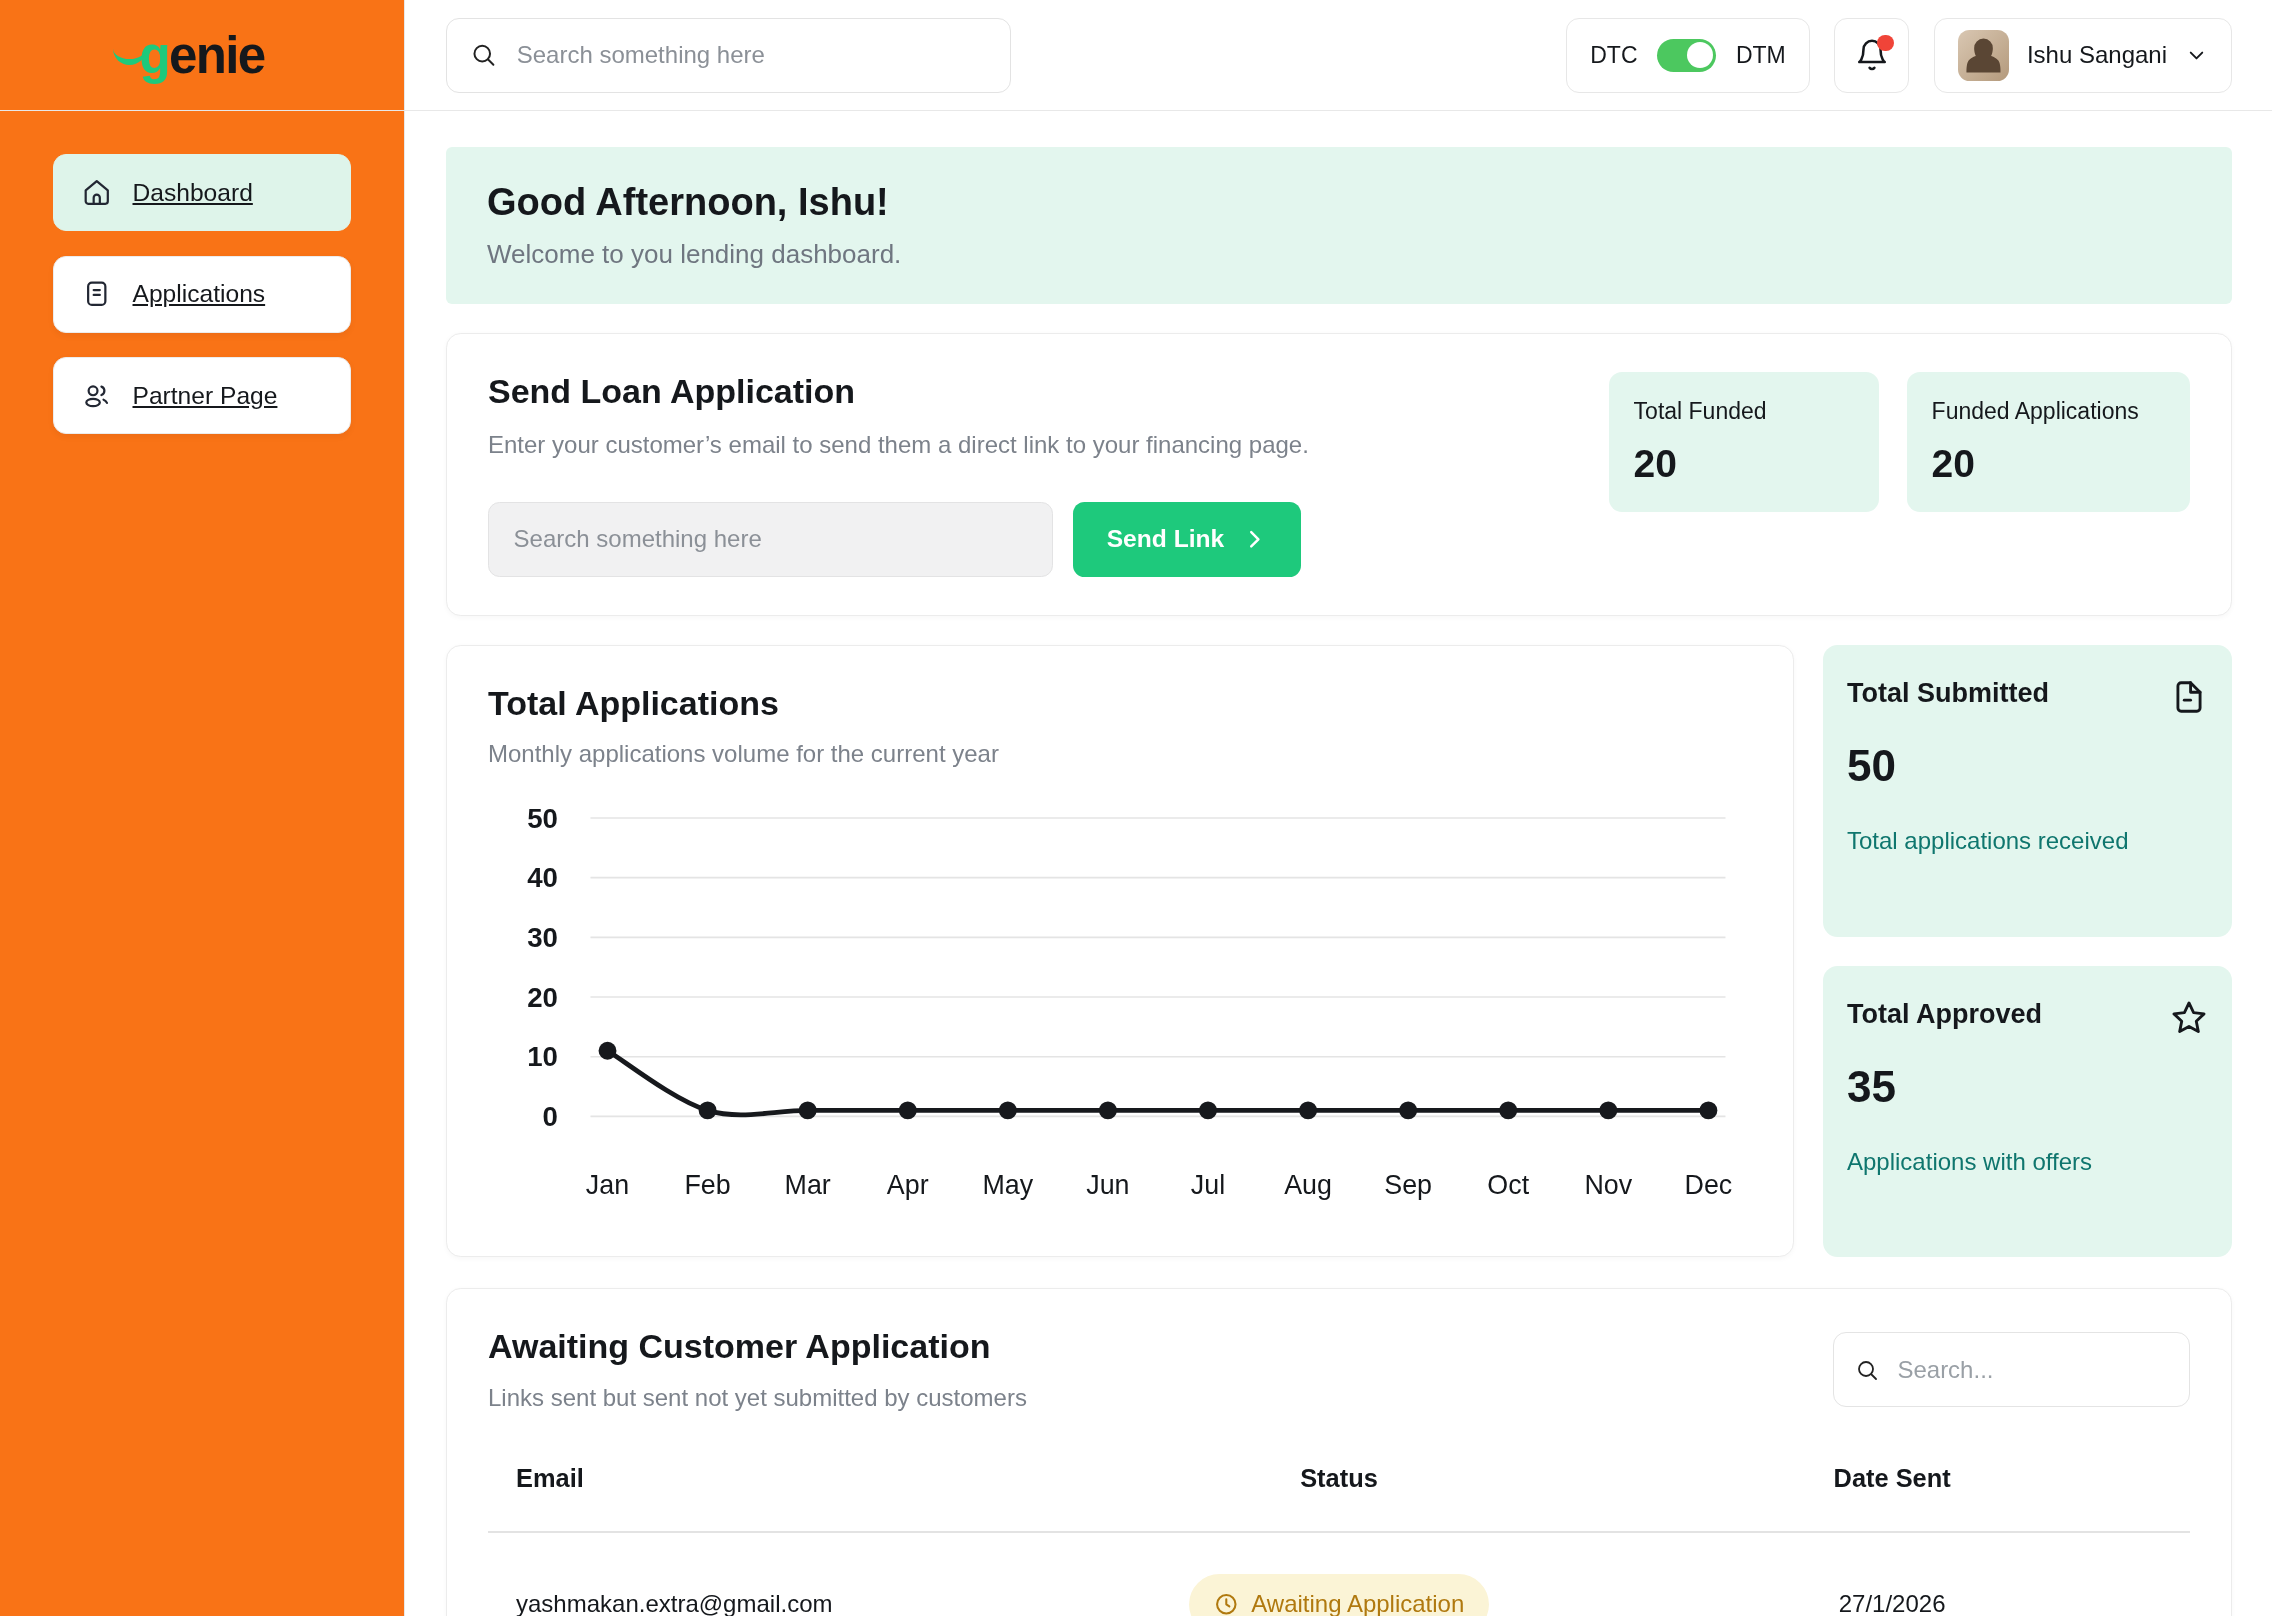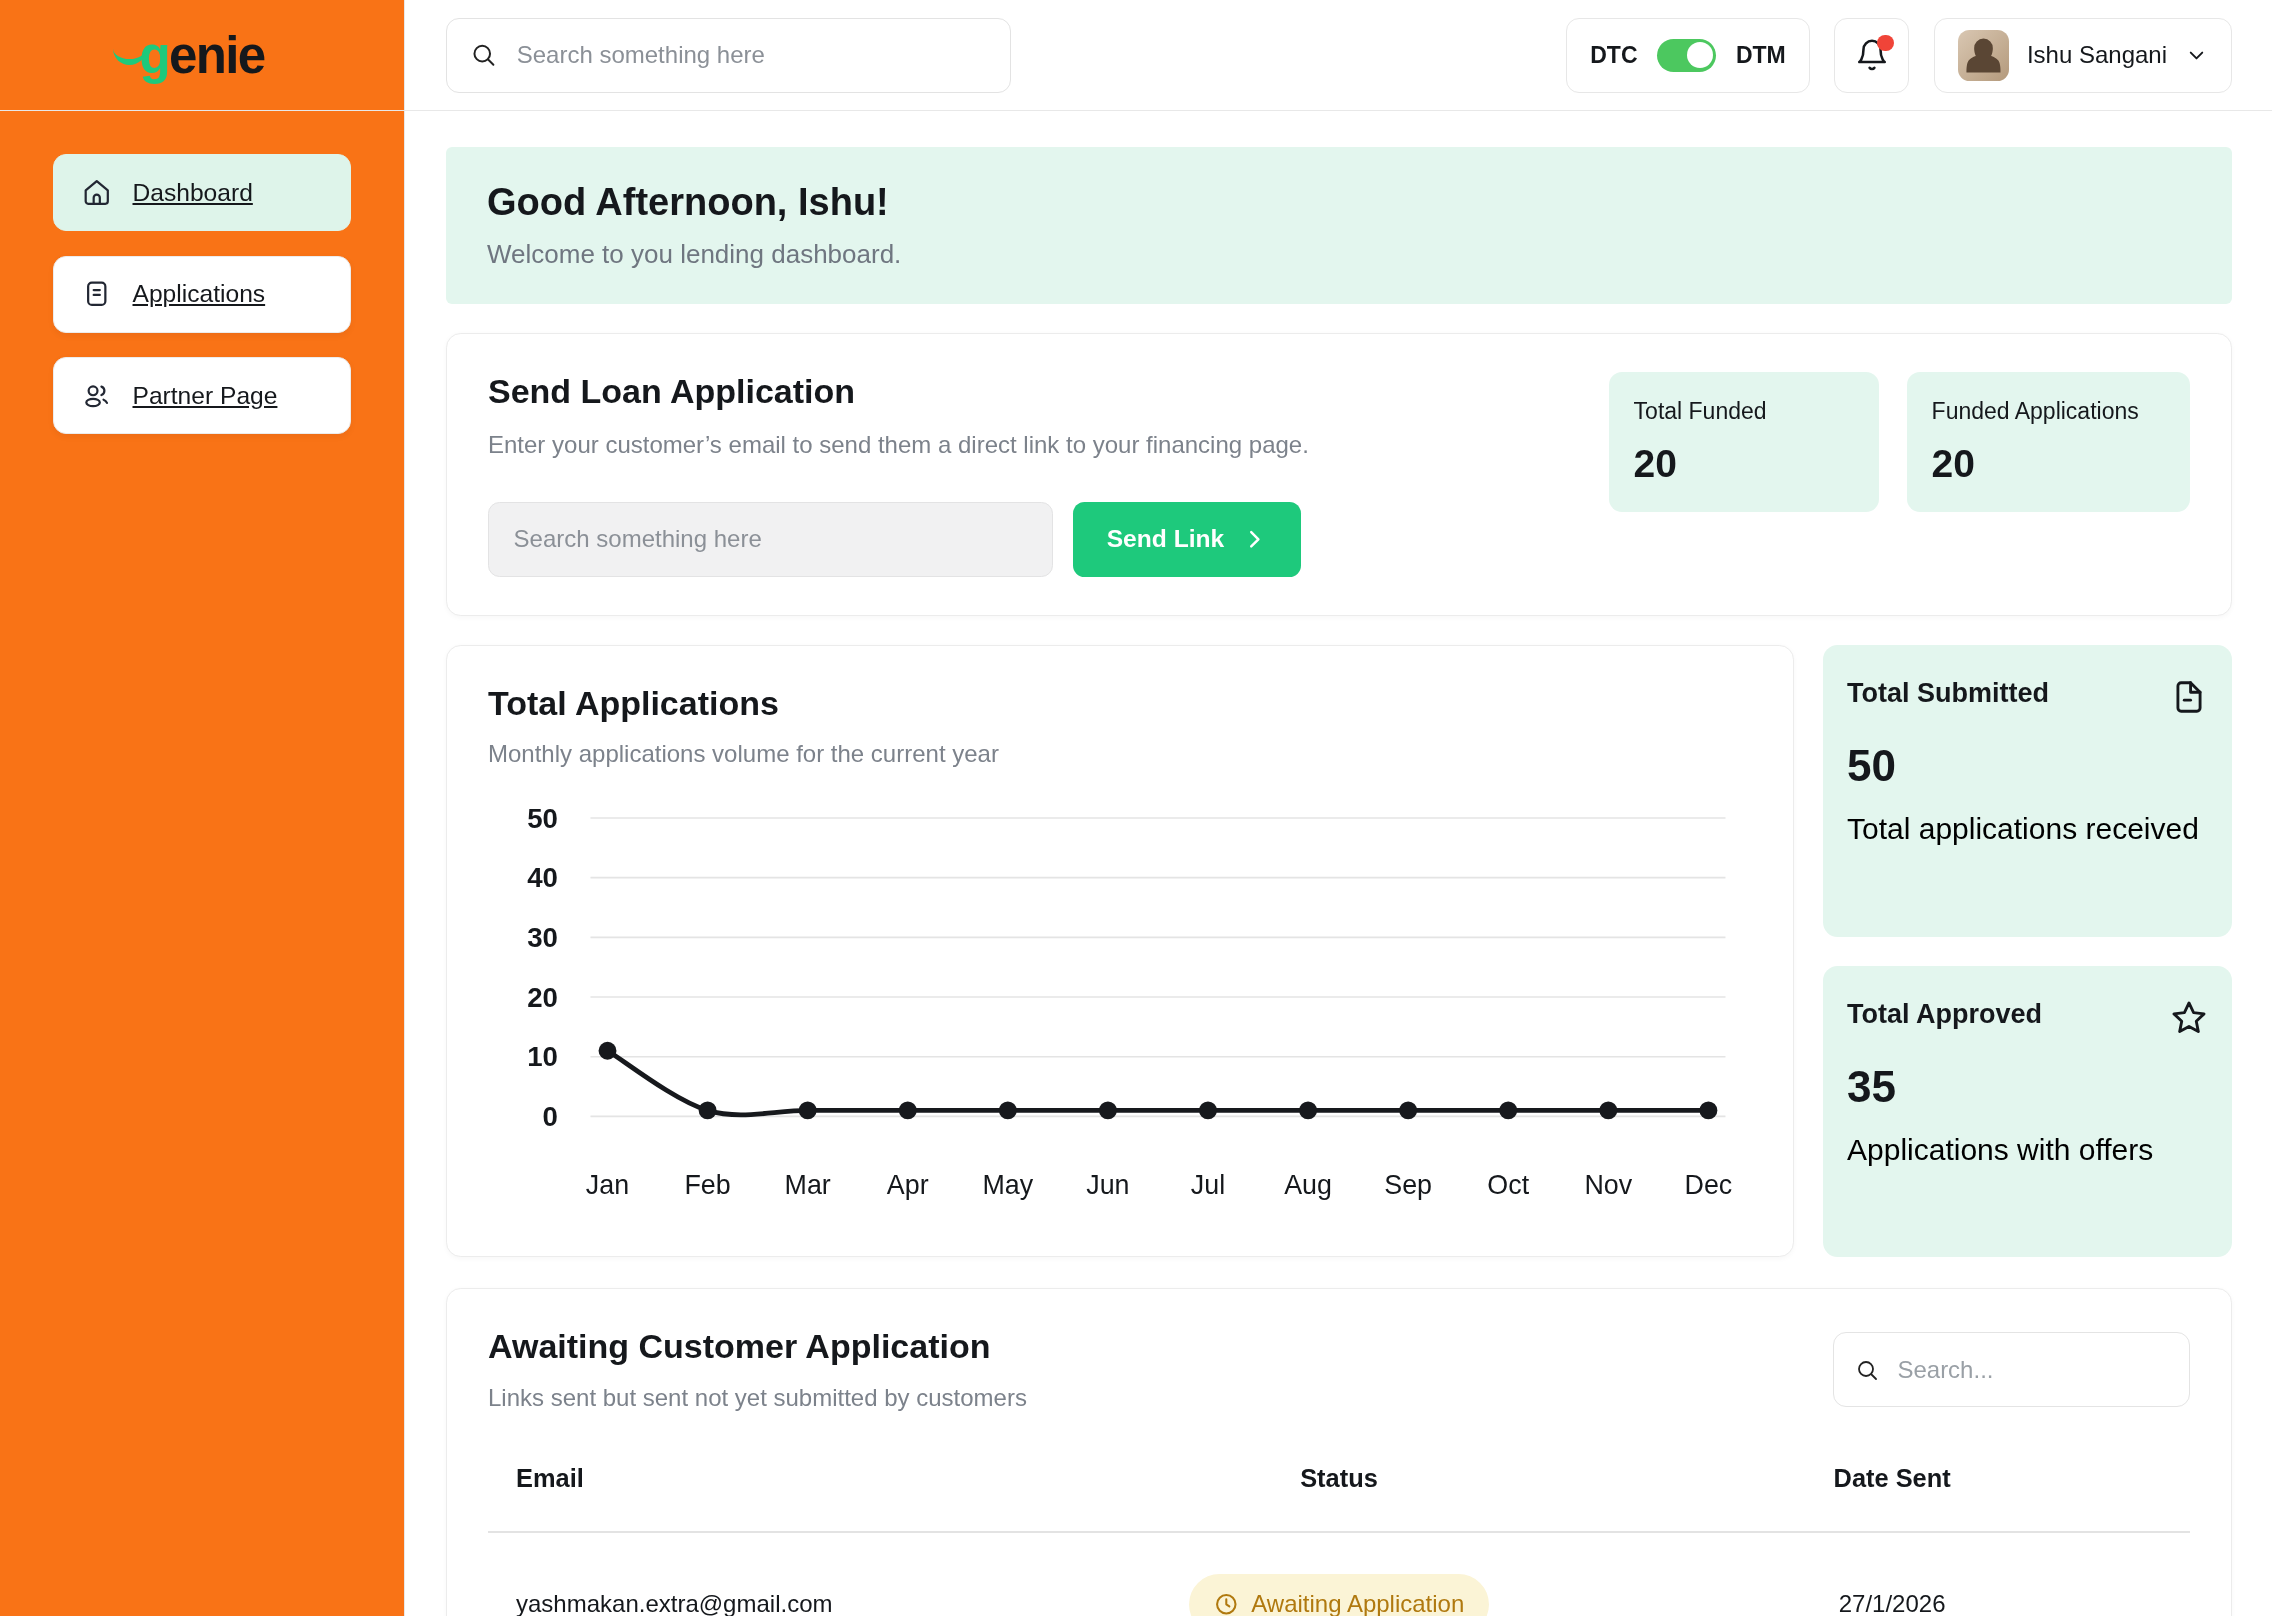--- a/index.html
+++ b/index.html
@@ -19,21 +19,21 @@
   .nav-item.active{background:#def4ea;border-color:#def4ea;box-shadow:none;}
   .nav-icon{width:29.5px;height:29.5px;}
   
   .right-col{flex:1;display:flex;flex-direction:column;min-width:0;}
   .topbar{height:110px;min-height:110px;border-bottom:1.6px solid #e8e8e8;display:flex;align-items:center;padding:0 41px;gap:24.6px;}
   .search-box{width:565px;height:75px;border:1.6px solid #e3e3e3;border-radius:13px;display:flex;align-items:center;gap:18px;padding:0 23px;box-sizing:border-box;}
   .search-box input{border:none;outline:none;font-size:24px;color:#333;width:100%;font-family:inherit;background:transparent;}
   .search-box input::placeholder{color:#8b9097;}
   .spacer{flex:1;}
   .pill{border:1.6px solid #e7e7e7;border-radius:13px;height:75px;display:flex;align-items:center;box-sizing:border-box;background:#fff;}
-  .mode-pill{padding:0 23px;gap:19.7px;font-size:23px;font-weight:700;cursor:pointer;}
+  .mode-pill{padding:0 23px;gap:19.7px;font-size:23px;font-weight:400;cursor:pointer;}
   .switch{width:59px;height:33px;border-radius:818px;background:#4cc85f;position:relative;}
   .knob{position:absolute;top:3.3px;right:3.3px;width:26px;height:26px;border-radius:50%;background:#fff;}
   .bell-pill{width:75px;justify-content:center;cursor:pointer;position:relative;}
   .bell-wrap{position:relative;width:34px;height:34px;}
   .dot{position:absolute;top:-3.3px;right:-4.9px;width:16.4px;height:16.4px;border-radius:50%;background:#f04438;}
   .profile-pill{padding:0 23px;gap:18px;cursor:pointer;}
   .avatar{width:51px;height:51px;border-radius:11.5px;background:linear-gradient(135deg,#d9c7b2,#b49a7c);overflow:hidden;display:flex;align-items:flex-end;justify-content:center;}
   .name{font-size:24px;font-weight:500;}
   
   .main{flex:1;padding:36px 41px;overflow:hidden;}
@@ -60,21 +60,21 @@
   .chart-card{flex:1;padding:38px 41px;min-width:0;}
   .chart-card h2{font-size:34px;font-weight:700;margin:0 0 16.4px;}
   .chart-card .sub{font-size:24px;color:#7c828b;margin:0;}
   .chart-wrap{margin-top:24.6px;height:426px;}
   .chart-wrap svg{width:100%;height:100%;display:block;}
   .side-cards{width:409px;min-width:409px;display:flex;flex-direction:column;gap:29.5px;}
   .summary-card{background:#e3f6ee;border-radius:14.7px;padding:33px 24px;flex:1;box-sizing:border-box;}
   .sum-head{display:flex;justify-content:space-between;align-items:flex-start;}
   .sum-label{font-size:27px;font-weight:600;}
   .sum-value{font-size:44px;font-weight:700;margin-top:24.6px;}
-  .sum-desc{font-size:30px;color:#000000;margin-top:21px;}
+  .sum-desc{font-size:24px;color:#0f766e;margin-top:36px;}
   
   .awaiting-card{padding:38px 41px;}
   .await-head{display:flex;justify-content:space-between;align-items:center;}
   .await-head h2{font-size:34px;font-weight:700;margin:0 0 18px;}
   .await-head .sub{font-size:24px;color:#7c828b;margin:0;}
   .await-search{width:357px;height:75px;border:1.6px solid #e4e4e4;border-radius:13px;display:flex;align-items:center;gap:16.4px;padding:0 21px;box-sizing:border-box;}
   .await-search input{border:none;outline:none;font-size:24px;width:100%;font-family:inherit;color:#333;}
   .await-search input::placeholder{color:#9aa0a6;}
   .t-head{display:grid;grid-template-columns:35% 30% 35%;margin-top:52px;font-size:25.4px;font-weight:600;}
   .t-head .c1{padding-left:28px;} .t-head .c2,.t-head .c3{text-align:center;}

